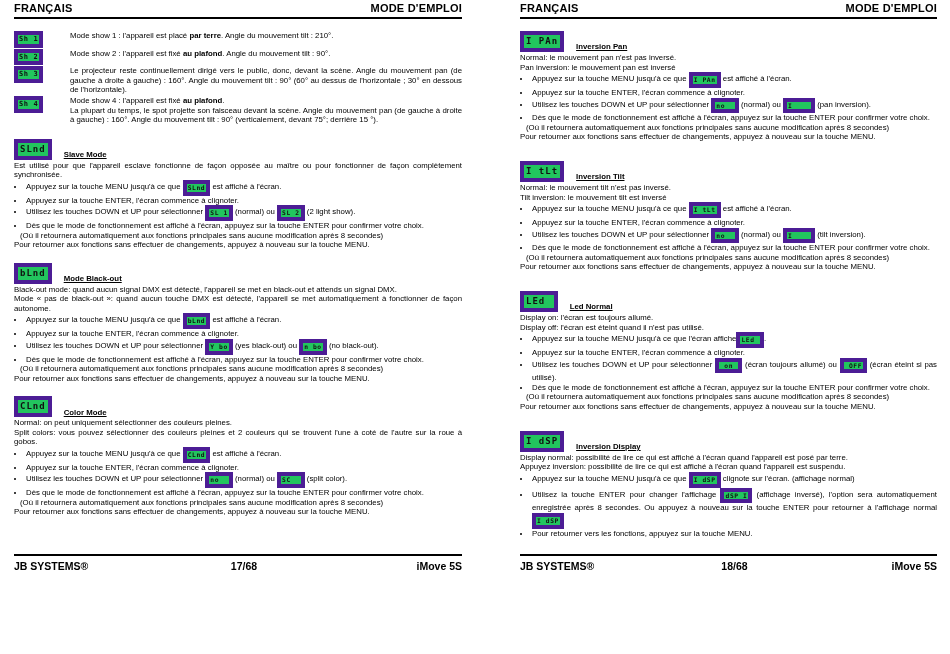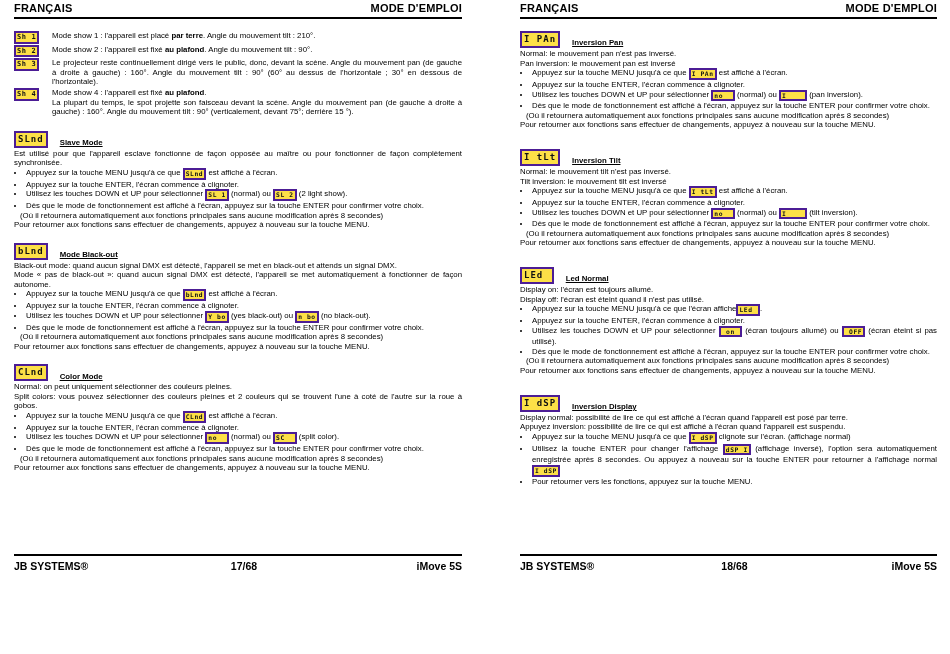--- a/index.html
+++ b/index.html
@@ -20,38 +20,38 @@
 
   p { margin:0; }
   section { margin-bottom:13px; }
   #page-right section { margin-bottom:19px; }
 
   .sec-head { display:flex; align-items:flex-end; gap:6px; margin-bottom:1px; }
   .sec-title { font-weight:bold; text-decoration:underline;margin-left:6px; }
 
   .lcd {
     font-family:"DejaVu Sans Mono", monospace; font-weight:bold;
-    border:2px solid #4c1d95; background:#fde047; color:#111;
+    border:4px solid #4c1d95; background:#22c55e; color:#111;
     white-space:pre; display:inline-block; text-align:right;
   }
   .lcd-big    { font-size:9px;  padding:1px 2px; letter-spacing:1px; min-width:24px; }
   .lcd-inline { font-size:6.3px; padding:0 1px; letter-spacing:0.6px; vertical-align:-1px; min-width:16px; }
   .lcd-margin { font-size:7px;  padding:0 1px; letter-spacing:0.6px; align-self:flex-start; }
 
   .intro { font-weight:normal; }
 
   ul { margin:0; padding-left:11px; list-style:disc; }
   li { padding-left:1px; }
 
   .note  { padding-left:6px; }
   .outro { }
 
   .show-item { display:flex; margin-bottom:1px; }
   .show-lcd-col { width:38px; flex:none; }
-  .show-text { flex:1; }
+  .show-text { flex:1;margin-left:18px; }
   .show-modes { margin-bottom:14px; }
 
   .page-footer {
     position:absolute; bottom:4px; left:0; right:0;
     border-top:2px solid #000; padding-top:4px;
     display:flex; justify-content:space-between; align-items:baseline;
     font-weight:bold; font-size:10.5px;
   }
   .page-footer .mid { position:absolute; left:12px; right:0; text-align:center; }
   .page-footer .brand { position:relative; z-index:1; }
@@ -111,21 +111,21 @@
       <p class="note">(Où il retournera automatiquement aux fonctions principales sans aucune modification après 8 secondes)</p>
       <p class="outro">Pour retourner aux fonctions sans effectuer de changements, appuyez à nouveau sur la touche MENU.</p>
     </section>
 
     <section>
       <div class="sec-head">
         <span class="lcd lcd-big">bLnd</span>
         <span class="sec-title">Mode Black-out</span>
       </div>
       <p class="intro">Black-out mode: quand aucun signal DMX est détecté, l'appareil se met en black-out et attends un signal DMX.</p>
-      <p class="intro">Mode « pas de black-out »: quand aucun signal DMX est détecté, l'appareil se met automatiquement à fonctionner de façon autonome.</p>
+      <p class="intro">Mode « pas de black-out »: quand aucun touche DMX est détecté, l'appareil se met automatiquement à fonctionner de façon autonome.</p>
       <ul>
         <li>Appuyez sur la touche MENU jusqu'à ce que <span class="lcd lcd-inline">bLnd</span> est affiché à l'écran.</li>
         <li>Appuyez sur la touche ENTER, l'écran commence à clignoter.</li>
         <li>Utilisez les touches DOWN et UP pour sélectionner <span class="lcd lcd-inline">Y bo</span> (yes black-out) ou <span class="lcd lcd-inline">n bo</span> (no black-out).</li>
         <li>Dès que le mode de fonctionnement est affiché à l'écran, appuyez sur la touche ENTER pour confirmer votre choix.</li>
       </ul>
       <p class="note">(Où il retournera automatiquement aux fonctions principales sans aucune modification après 8 secondes)</p>
       <p class="outro">Pour retourner aux fonctions sans effectuer de changements, appuyez à nouveau sur la touche MENU.</p>
     </section>
 

